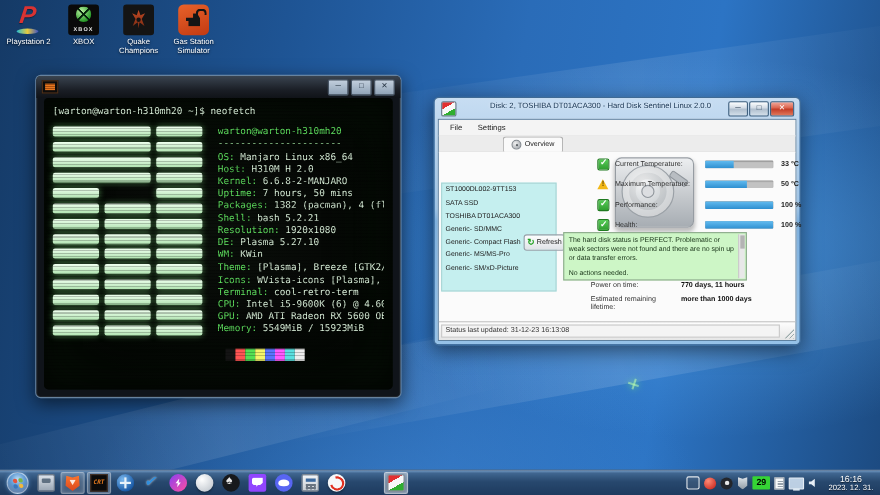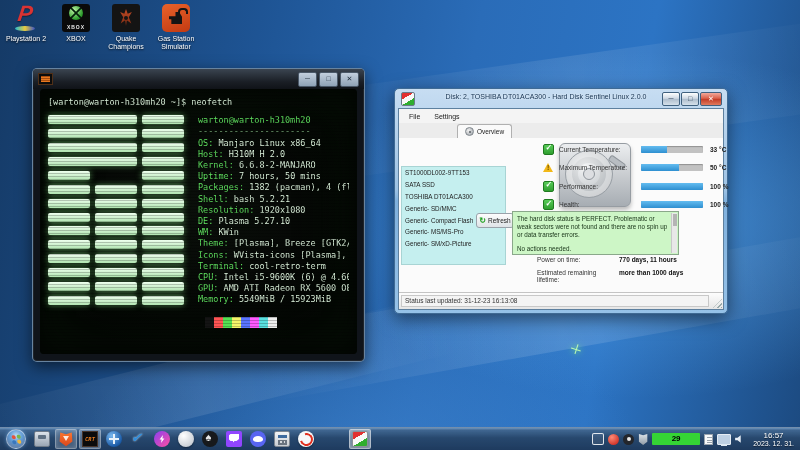--- a/index.html
+++ b/index.html
@@ -224,21 +224,21 @@
   #tb-tray{margin-left:auto;display:flex;align-items:center;gap:4px;padding-right:4px}
   .tray-ic{position:relative;flex:none;cursor:pointer}
   .t-expand{width:10px;height:10px;border:1px solid rgba(255,255,255,.85);border-radius:2px;
        background:rgba(255,255,255,.08)}
   .t-red{width:11px;height:11px;border-radius:50%;background:radial-gradient(circle at 35% 30%,#ff8a76,#c01810)}
   .t-dark{width:11px;height:11px;border-radius:50%;background:#23262c}
   .t-dark::before{content:"";position:absolute;left:3.5px;top:3.5px;width:4px;height:4px;border-radius:50%;background:#e8e8e8}
   .t-shield{width:10px;height:12px;background:linear-gradient(#e2e8ee,#8f9aa5);
        clip-path:polygon(50% 100%,8% 72%,8% 8%,50% 18%,92% 8%,92% 72%)}
   .t-badge{min-width:12px;height:12px;background:#35d435;color:#000;font-size:8px;font-weight:bold;
-       line-height:12px;text-align:center;border-radius:1px;padding:0 18px}
+       line-height:12px;text-align:center;border-radius:1px;padding:0 2px}
   .t-note{width:9px;height:11px;background:#f7f9fa;border:1px solid #9aa4ae;box-sizing:border-box}
   .t-note::before{content:"";position:absolute;left:1.5px;top:2px;width:5px;height:6px;
        background:repeating-linear-gradient(0deg,#98a2ac 0 1px,transparent 1px 2.5px)}
   .t-display{width:12px;height:9px;border:1px solid #e4ecf4;background:rgba(215,232,248,.85);border-radius:1px}
   .t-display::after{content:"";position:absolute;left:3px;bottom:-2px;width:6px;height:2px;background:#dce8f2}
   .t-volume{width:10px;height:10px}
   .t-volume::before{content:"";position:absolute;left:0;top:1px;width:8px;height:8px;background:#e6eef6;
        clip-path:polygon(0 35%,30% 35%,70% 2%,70% 98%,30% 65%,0 65%)}
   #tb-clock{display:flex;flex-direction:column;align-items:center;justify-content:center;
        padding:0 6px 0 4px;cursor:pointer}
@@ -513,16 +513,16 @@
       <div class="tray-ic t-expand"></div>
       <div class="tray-ic t-red"></div>
       <div class="tray-ic t-dark"></div>
       <div class="tray-ic t-shield"></div>
       <div class="tray-ic t-badge">29</div>
       <div class="tray-ic t-note"></div>
       <div class="tray-ic t-display"></div>
       <div class="tray-ic t-volume"></div>
     </div>
   <div id="tb-clock">
-    <span class="clock-time">16:57</span>
+    <span class="clock-time">16:16</span>
     <span class="clock-date">2023. 12. 31.</span>
   </div>
 </div>
 
 </body></html>

